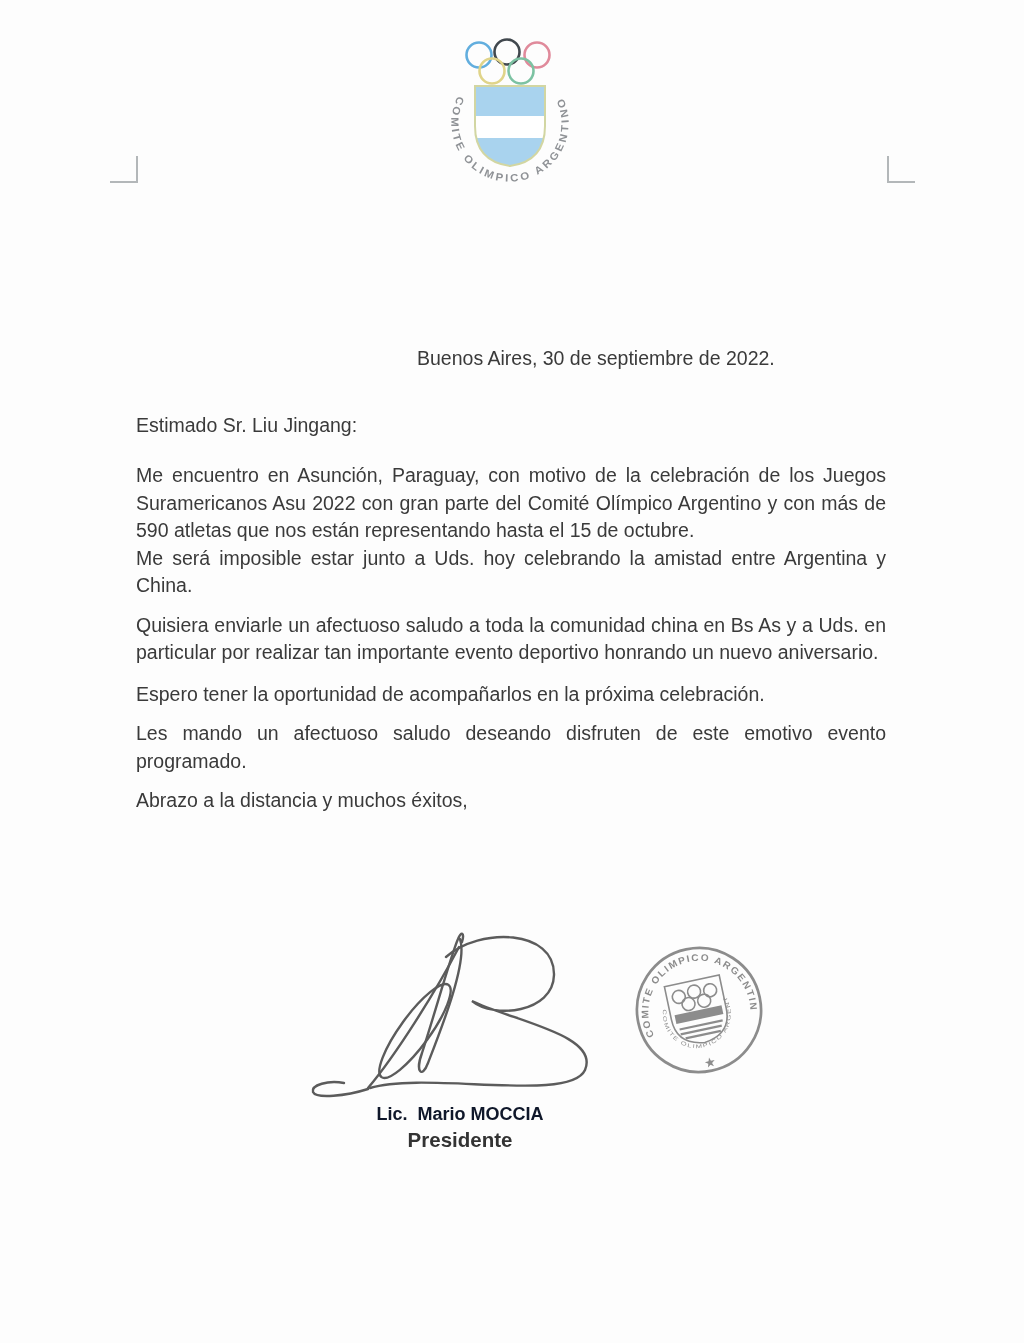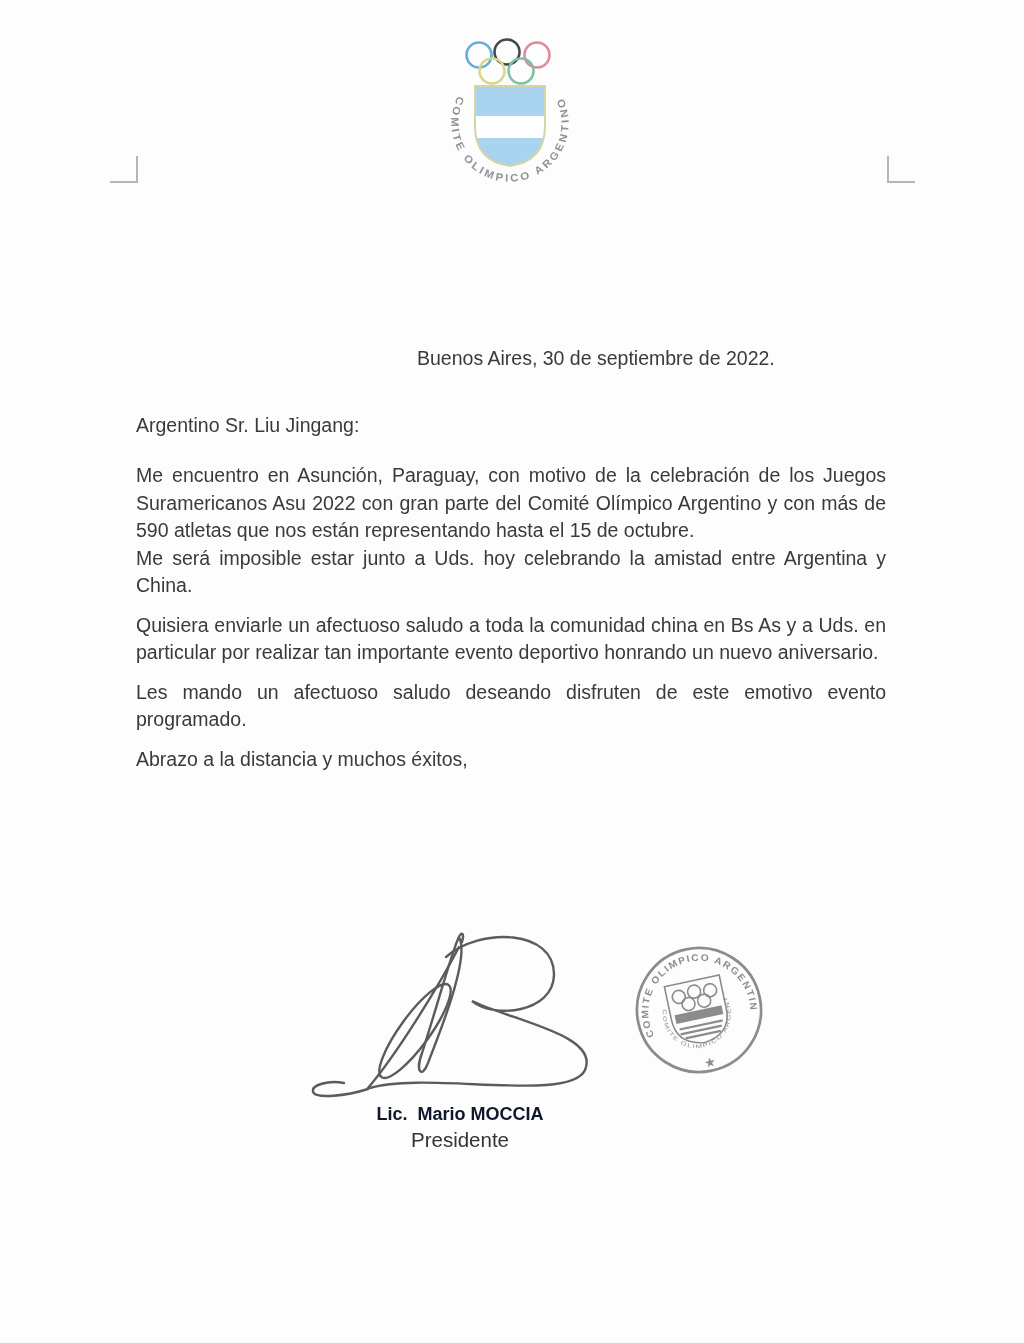--- a/index.html
+++ b/index.html
@@ -24,21 +24,21 @@
   .p1{margin-top:23px;}
   .p2{margin-top:0;}
   .p3{margin-top:12px;}
   .p4{margin-top:14px;}
   .p5{margin-top:12px;}
   .p6{margin-top:12px;}
   
   .signature-svg{position:absolute;left:308px;top:923px;width:302px;height:182px;}
   .signer{position:absolute;left:310px;top:1101px;width:300px;text-align:center;}
   .signer-name{font-size:18px;font-weight:bold;color:#0f172a;white-space:pre-wrap;line-height:26px;}
-  .signer-title{font-size:20.5px;color:#333;line-height:25px;}
+  .signer-title{font-size:20.5px;color:#333;line-height:25px;font-weight:bold;}
   
   .stamp-svg{position:absolute;left:626px;top:936px;width:150px;height:150px;opacity:.88;}
   .stamp-arc{font-family:"Liberation Sans",sans-serif;font-size:9.6px;font-weight:bold;letter-spacing:1.5px;}
   .stamp-arc-inner{font-family:"Liberation Sans",sans-serif;font-size:5.2px;letter-spacing:.8px;}
 </style>
 </head>
 <body>
 
 <div class="page">
 
@@ -70,24 +70,25 @@
       <path d="M 38,60 H 108 V 100 C 108,124 95,137 73,140 C 51,137 38,124 38,100 Z" fill="none" stroke-width="2" stroke="#d2d6a2"></path>
     </g>
 
     <text class="logo-arc-text" fill="#8f9296">
       <textPath href="#logoArc" startOffset="0" textLength="240" lengthAdjust="spacingAndGlyphs">COMITE OLIMPICO ARGENTINO</textPath>
     </text>
   </svg>
 
   <div class="content">
     <div class="date-line">Buenos Aires, 30 de septiembre de 2022.</div>
-    <div class="salutation">Argentino Sr. Liu Jingang:</div>
+    <div class="salutation">Estimado Sr. Liu Jingang:</div>
     <p class="para p1">Me encuentro en Asunción, Paraguay, con motivo de la celebración de los Juegos Suramericanos Asu 2022 con gran parte del Comité Olímpico Argentino y con más de 590 atletas que nos están representando hasta el 15 de octubre.</p>
     <p class="para p2">Me será imposible estar junto a Uds. hoy celebrando la amistad entre Argentina y China.</p>
     <p class="para p3">Quisiera enviarle un afectuoso saludo a toda la comunidad china en Bs As y a Uds. en particular por realizar tan importante evento deportivo honrando un nuevo aniversario.</p>
+    <p class="para p4">Espero tener la oportunidad de acompañarlos en la próxima celebración.</p>
     <p class="para p5">Les mando un afectuoso saludo deseando disfruten de este emotivo evento programado.</p>
     <p class="para p6">Abrazo a la distancia y muchos éxitos,</p>
   </div>
 
   <svg class="signature-svg" viewBox="0 0 302 182">
     <g fill="none" stroke="#4a4a4a" stroke-width="2.4" stroke-linecap="round" opacity="0.9">
       <path d="M 152,16 C 160,38 134,104 120,140 C 114,156 107,149 114,130 C 127,90 143,32 150,16 C 153,8 157,9 154,19"></path>
       <path d="M 151,24 C 128,68 88,132 60,165"></path>
       <path d="M 138,34 C 172,4 247,6 246,52 C 245,90 186,96 164,78 C 205,98 292,112 277,147 C 262,180 118,148 62,165"></path>
       <ellipse cx="107" cy="108" rx="57" ry="15" transform="rotate(-54 107 108)"></ellipse>

